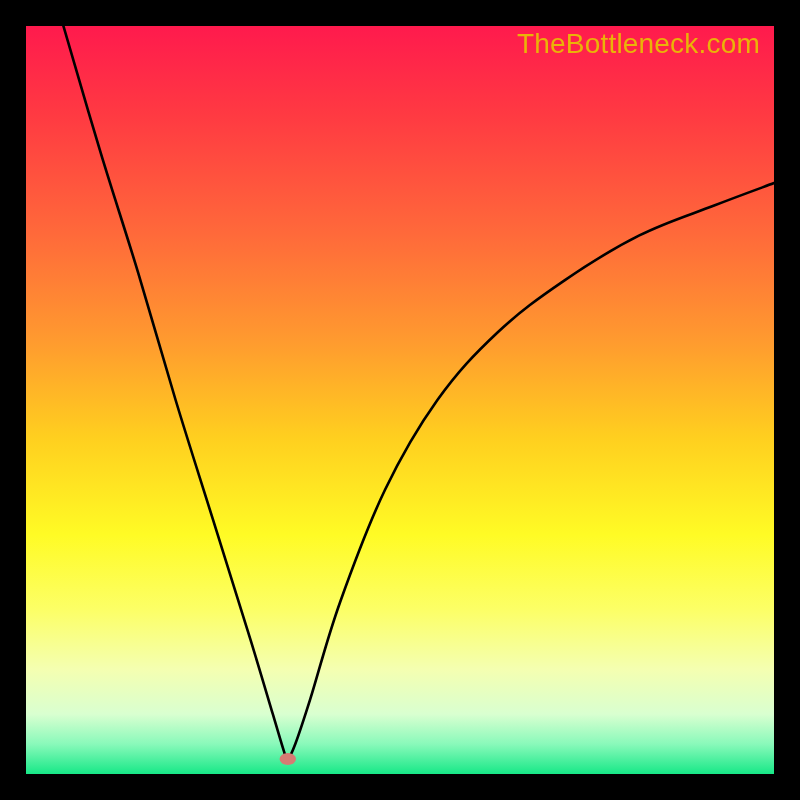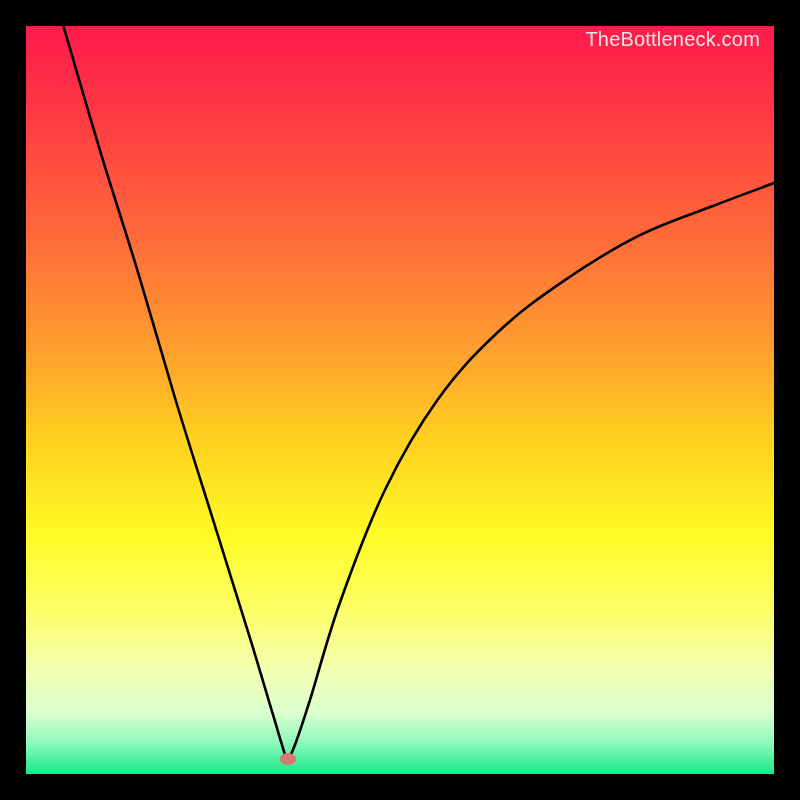--- a/index.html
+++ b/index.html
@@ -28,22 +28,22 @@
     overflow: hidden;
   }
   .gradient {
     position: absolute;
     inset: 0;
   }
   .watermark {
     position: absolute;
     top: 2px;
     right: 14px;
-    color: #e5e5e5;
-    font-size: 20px;
+    color: #eab308;
+    font-size: 28px;
     font-weight: 500;
     letter-spacing: 0.2px;
     user-select: none;
   }
   svg.curve {
     position: absolute;
     inset: 0;
   }
 </style>
 </head>

